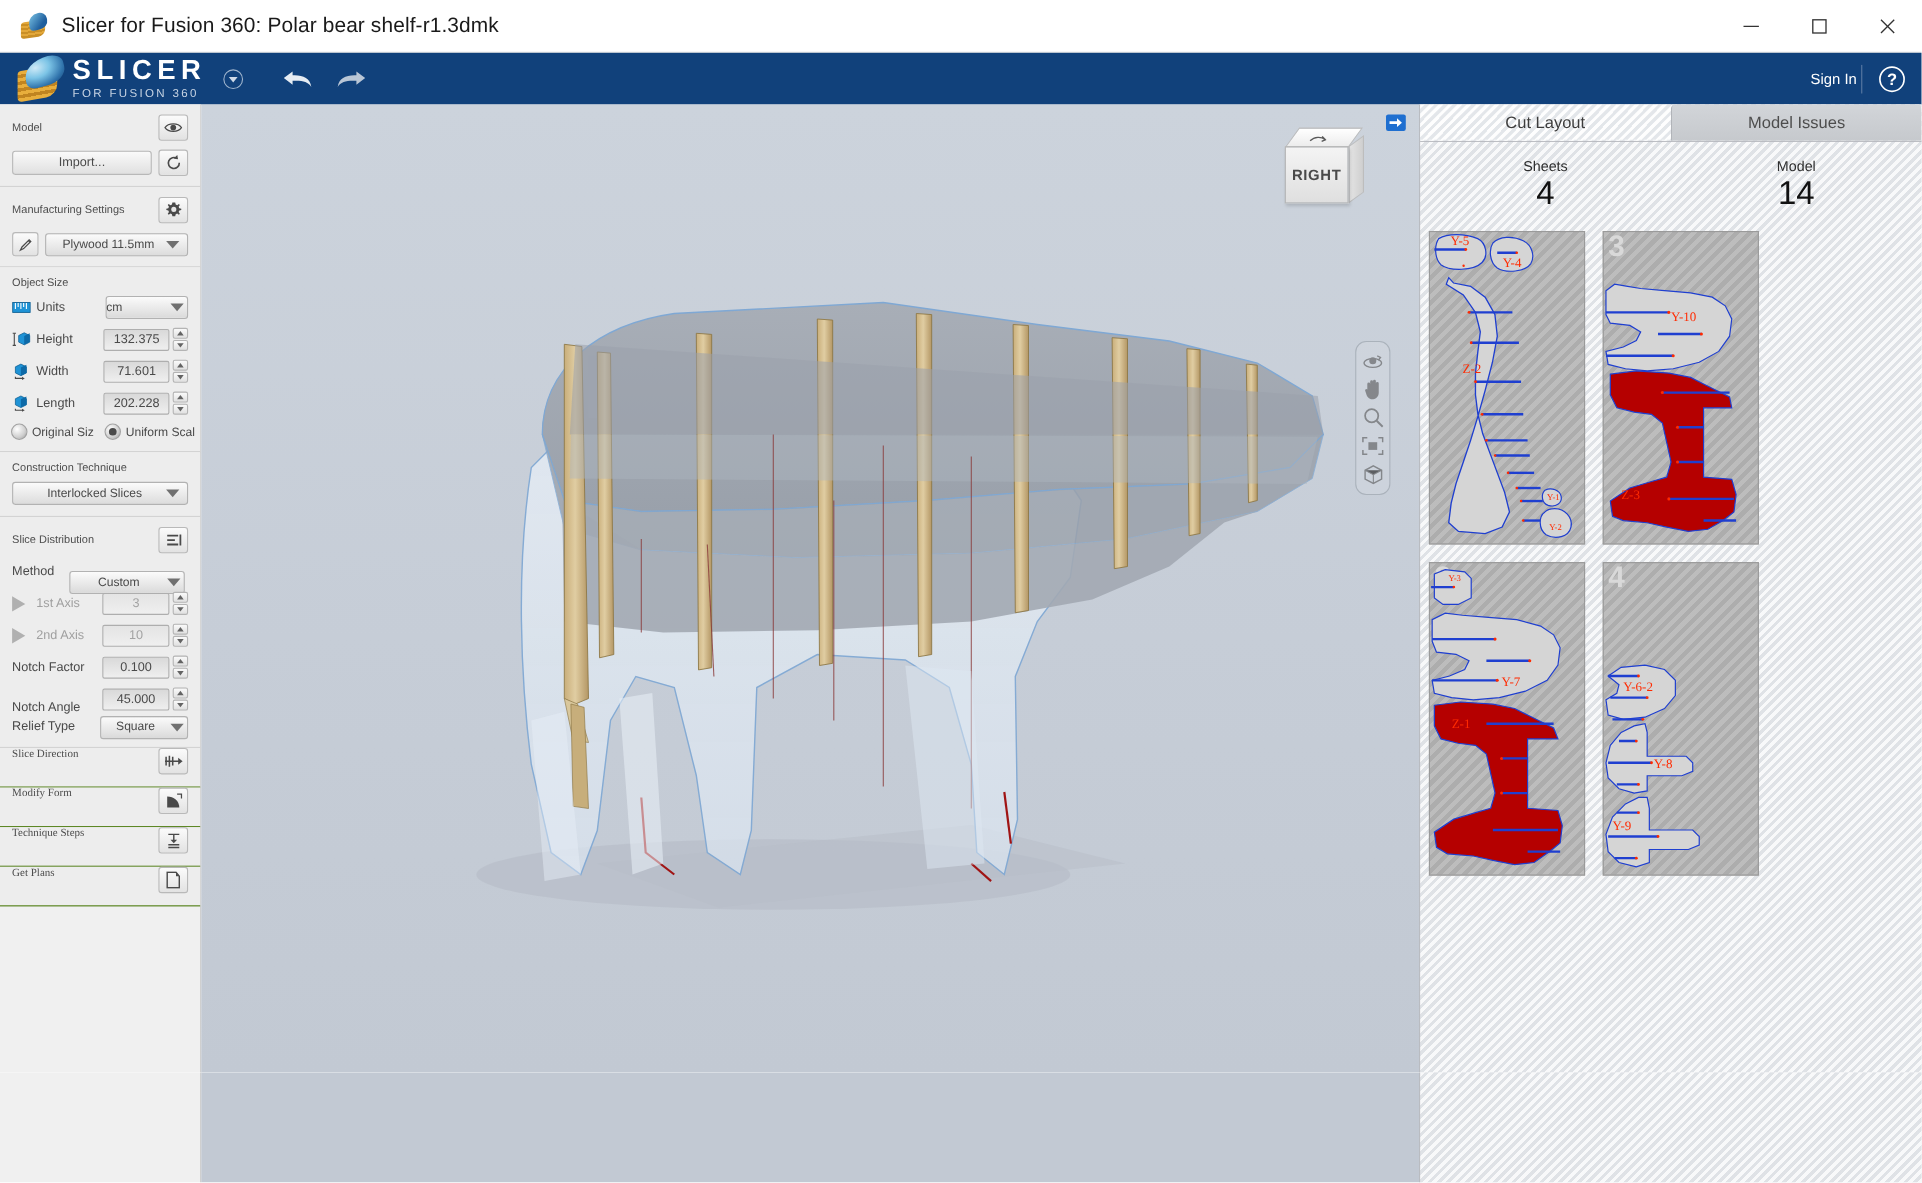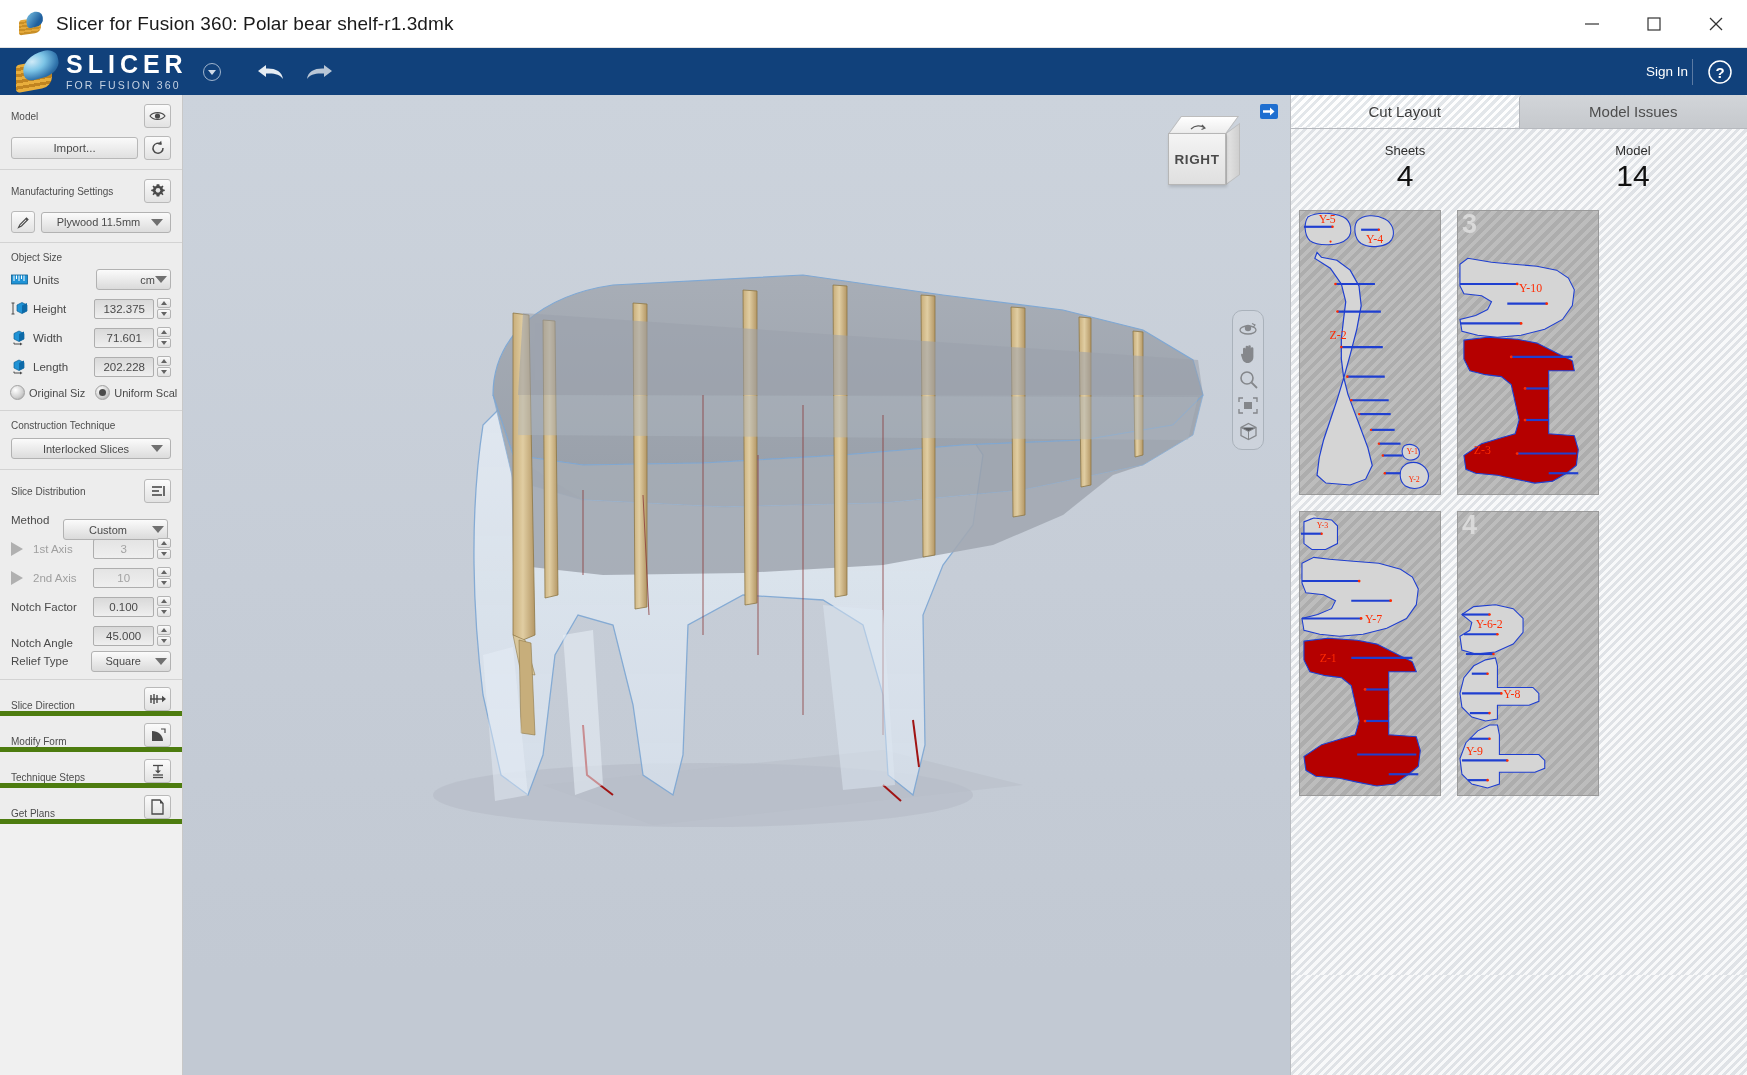--- a/index.html
+++ b/index.html
@@ -164,23 +164,23 @@
   }
 
   .radio-row { display:flex; align-items:center; padding: 4px 10px 10px 10px; gap: 4px; }
   .radio { width: 15px; height: 15px; border-radius: 50%;
     background: radial-gradient(circle at 35% 32%, #ffffff, #cfcfcf 60%, #9a9a9a);
     border: 1px solid #a2a2a2; display:flex; align-items:center; justify-content:center; flex:none;}
   .radio.on:after { content:""; width:7px;height:7px;border-radius:50%;background:#4a4a4a; }
   .radio-label { font-size: 11px; color:#4a4a4a; white-space: nowrap; }
 
   .collapsed-sec {
-    height: 36px; border-bottom: 5px solid #4d7c0f;
+    height: 36px; border-bottom: 1px solid #4d7c0f;
     background: #ededed;
-    display:flex; align-items:flex-end; justify-content:space-between; padding: 0 11px;
+    display:flex; align-items:flex-start; justify-content:space-between; padding: 0 11px; font-family: Liberation Serif, serif;
   }
   .tri-right-gray { width:0;height:0;border-top:7px solid transparent;border-bottom:7px solid transparent;border-left:12px solid #b0b0b0; }
 
   
   .viewport {
     position: absolute; top: 95px; left: 183px; width: 1107px; height: 880px;
     background: linear-gradient(180deg,#ccd3dc 0%, #c6cdd7 55%, #c2c9d3 100%);
     overflow: hidden;
   }
   .collapse-arrow {
@@ -415,21 +415,21 @@
               <line x1="3" y1="2.5" x2="3" y2="8"></line>
                 <line x1="5.5" y1="2.5" x2="5.5" y2="6"></line>
               <line x1="8" y1="2.5" x2="8" y2="8"></line>
                 <line x1="10.5" y1="2.5" x2="10.5" y2="6"></line>
               <line x1="13" y1="2.5" x2="13" y2="8"></line>
             </g>
           </svg>
         </span>
         <span class="field-label">Units</span>
         <span class="sel-dropdown" style="width:77px;">
-          <span style="flex:1;text-align:right;">cm</span>
+          <span style="flex:1;text-align:left;">cm</span>
           <span class="caret-dn"></span>
         </span>
       </div>
 
       <div class="field-row">
         <span class="field-icon">
           <svg width="18" height="16" viewBox="0 0 18 16">
             <line x1="2" y1="2" x2="2" y2="13" stroke="#4a4a4a" stroke-width="1"></line>
             <line x1="0.5" y1="2" x2="3.5" y2="2" stroke="#4a4a4a" stroke-width="1"></line>
             <line x1="0.5" y1="13" x2="3.5" y2="13" stroke="#4a4a4a" stroke-width="1"></line>

